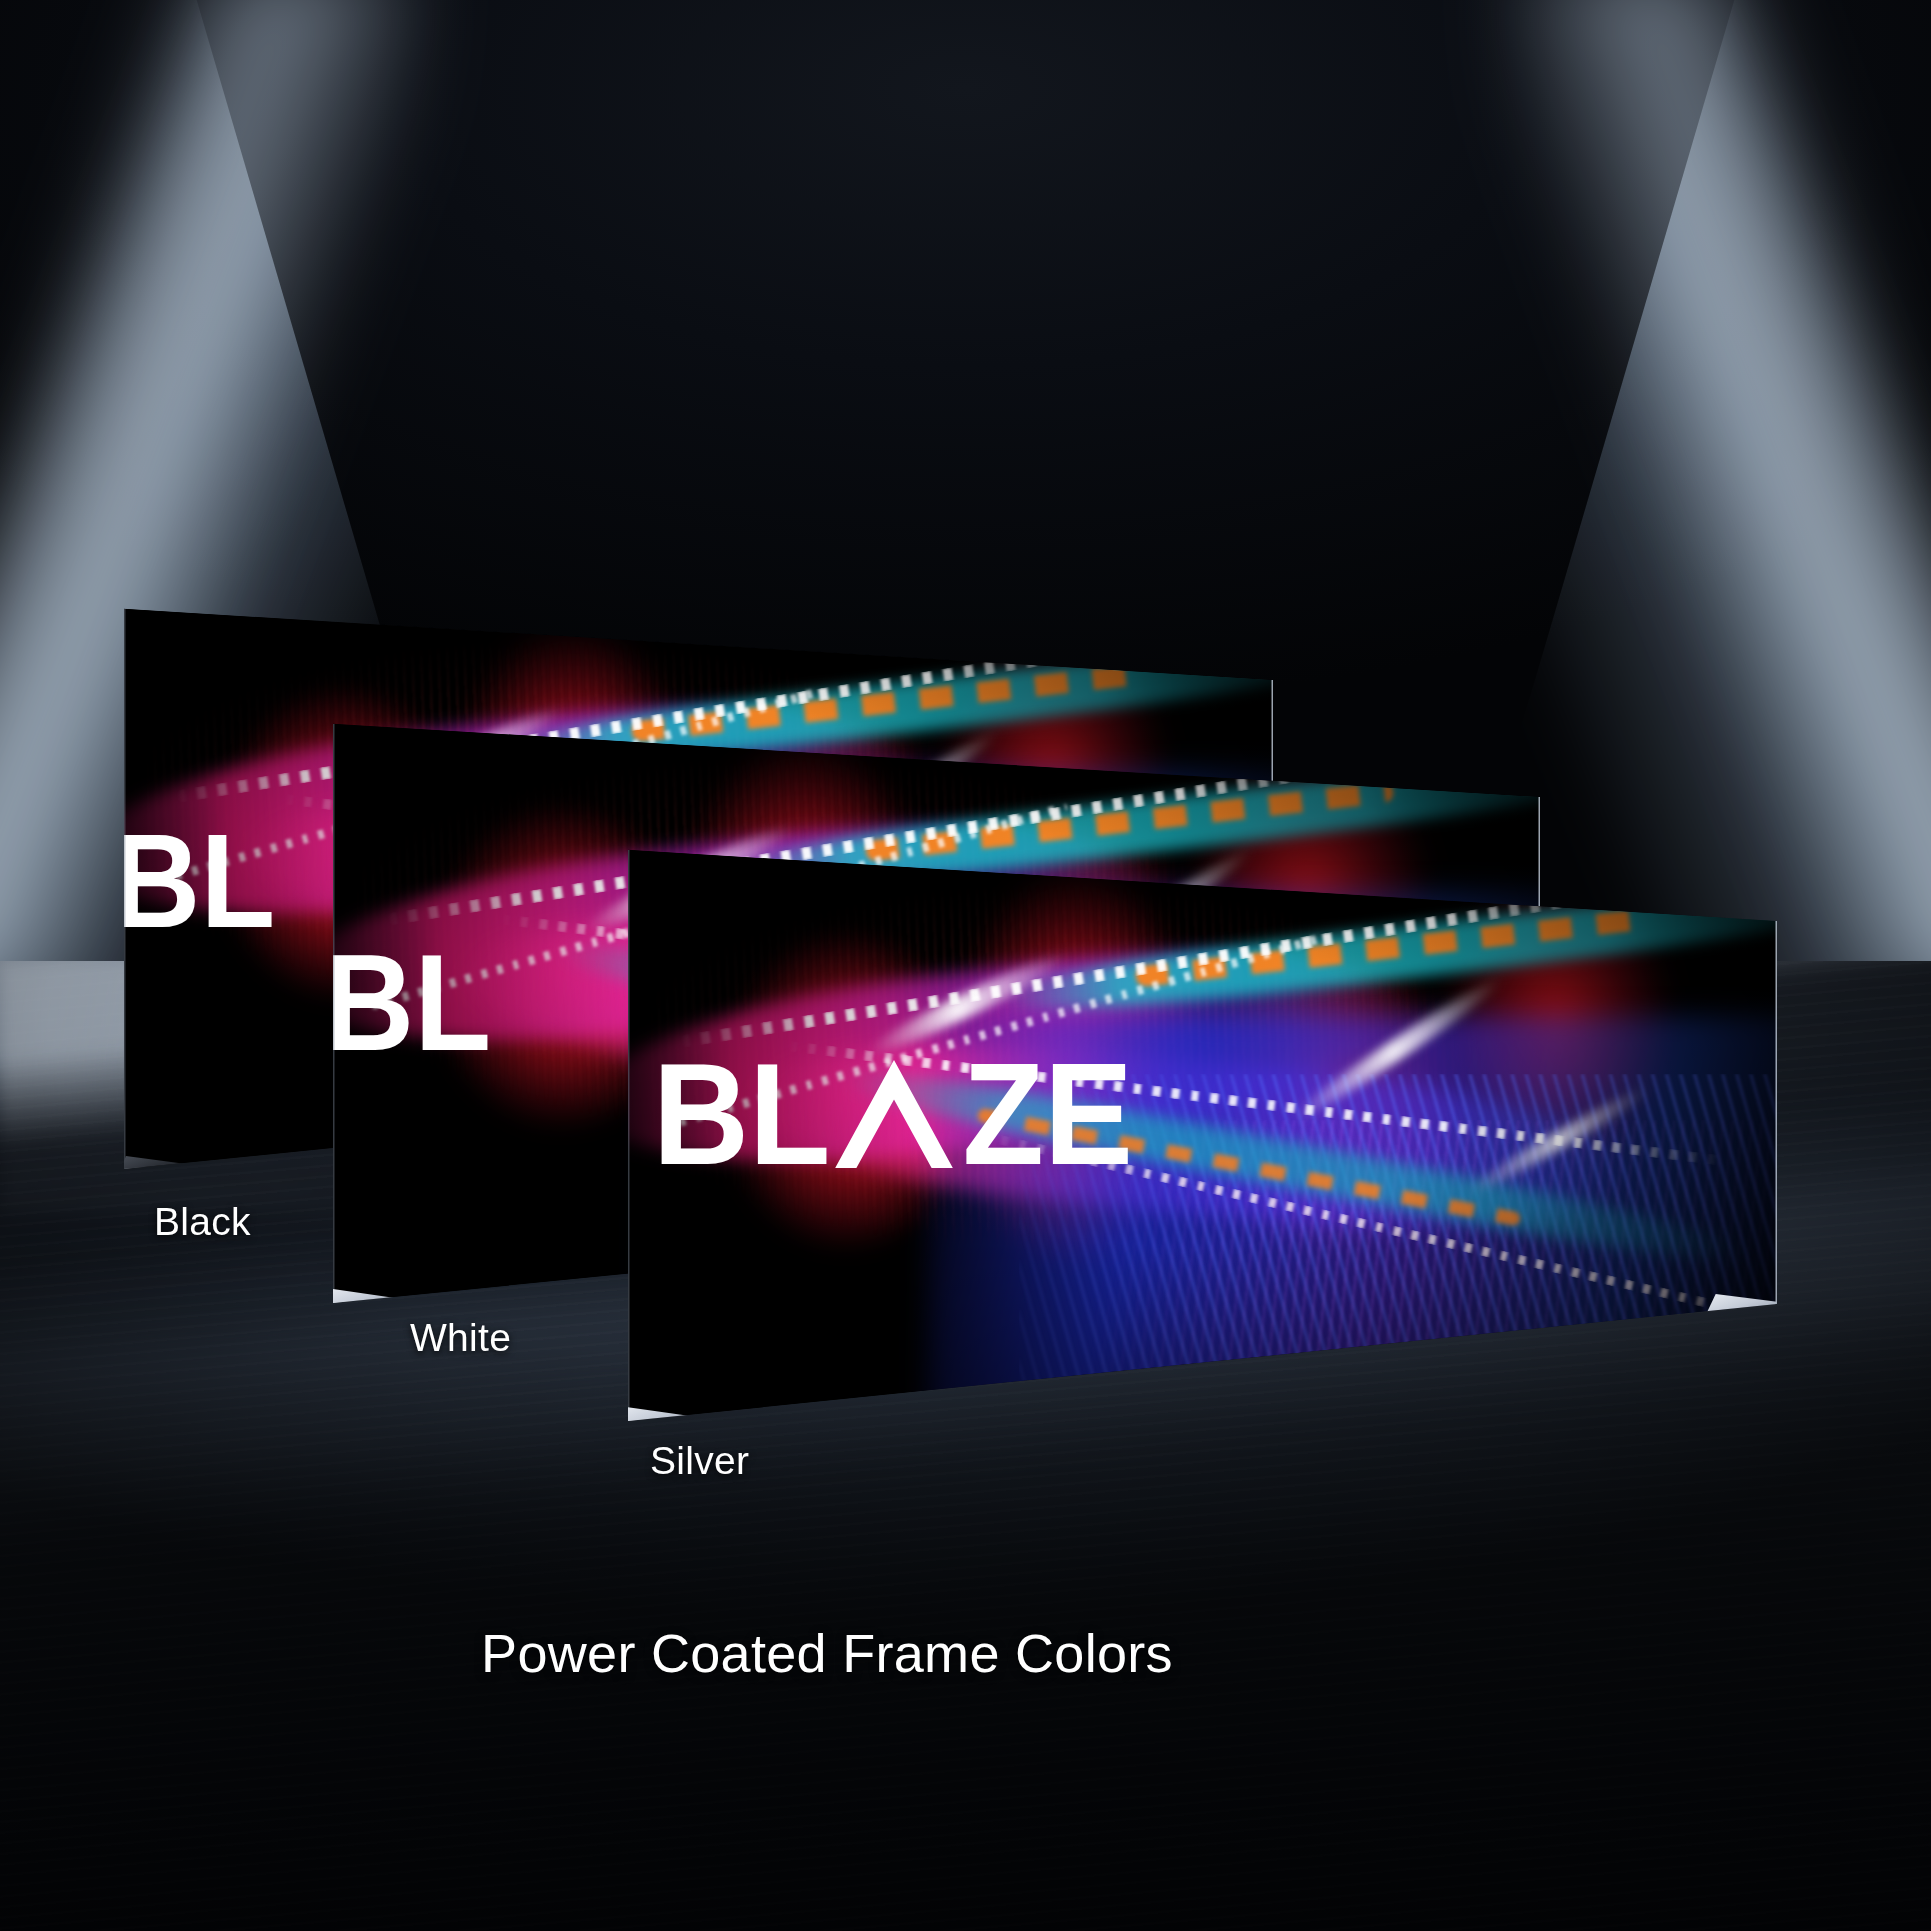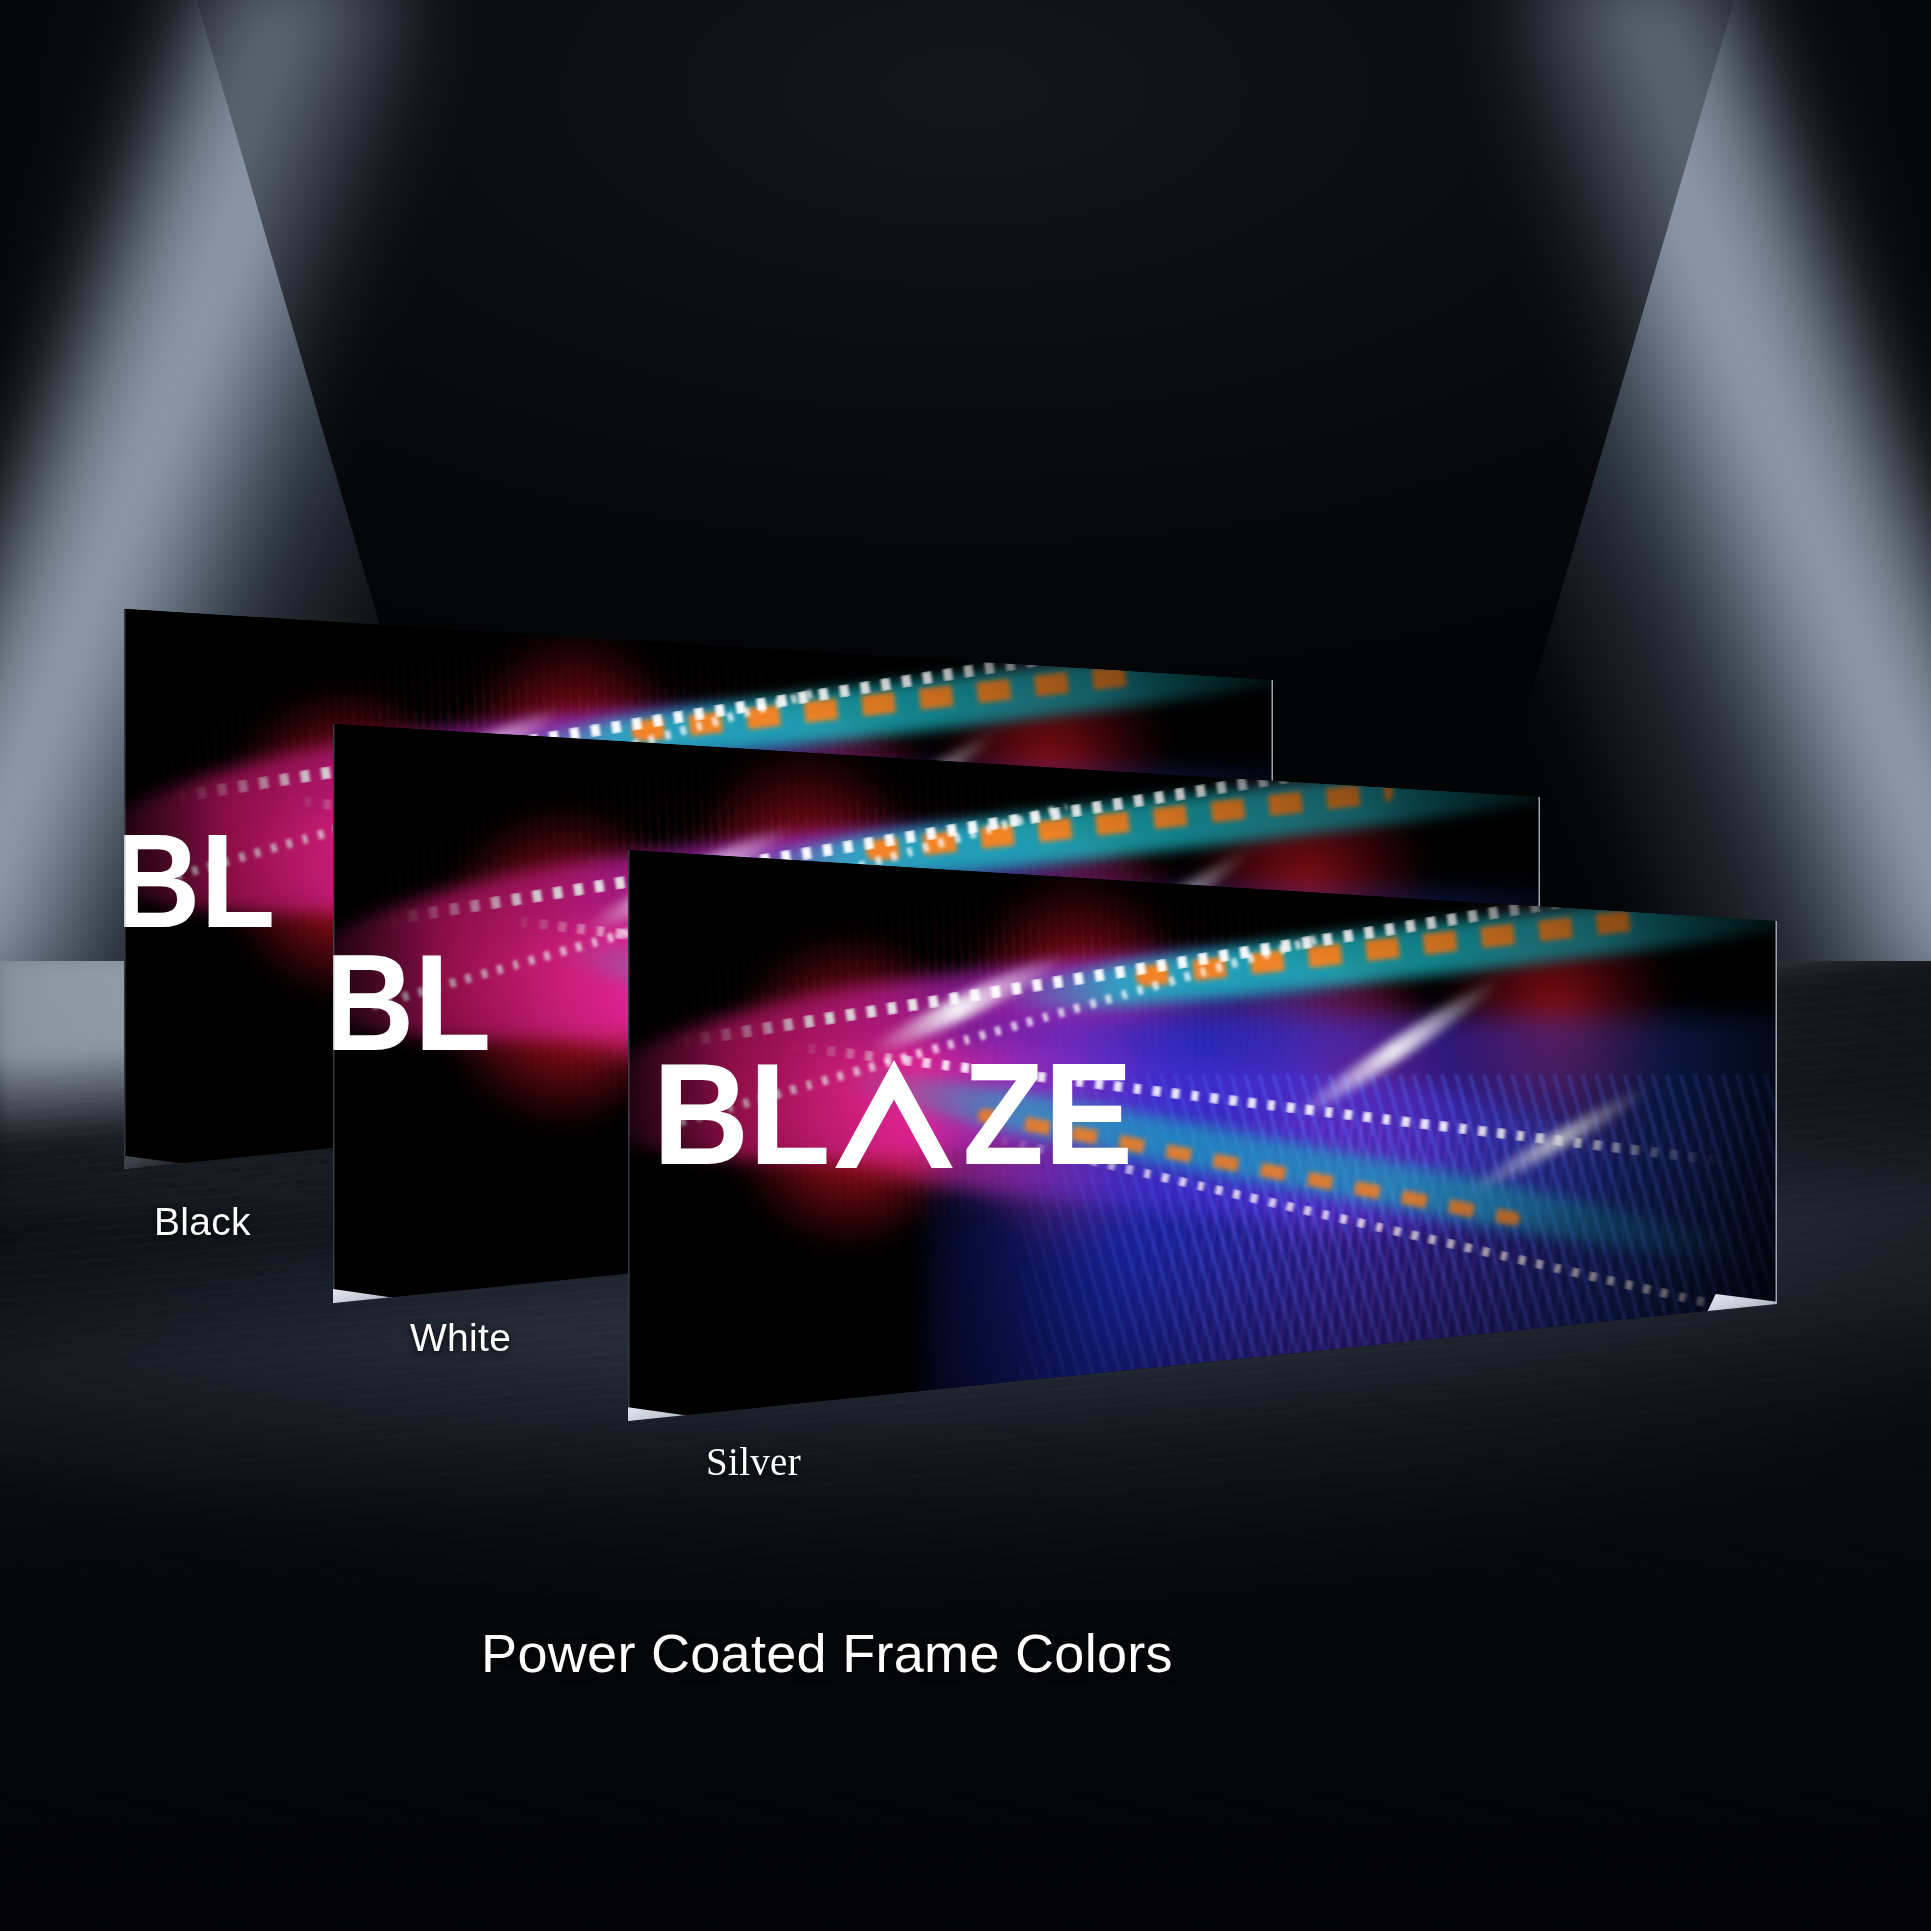--- a/index.html
+++ b/index.html
@@ -370,18 +370,18 @@
     <div class="edge" style="clip-path:polygon(0px 7.7px, 1149px 79px, 1149px 462px, 0px 579px);"></div>
     <div class="foot" style="left:-9.7px; top:565px; width:70px; height:27px;
                 clip-path:polygon(8.7px 0px, 70px 8.7px, 61px 27px, 0px 19.3px);"></div>
     <div class="foot" style="left:1079px; top:452px; width:70px; height:25px;
                 clip-path:polygon(8.7px 0px, 70px 7.7px, 61px 25px, 0px 18.3px);"></div>
   </div>
 
 
   <div class="swlabel" style="left:154px; top:1200px;text-align:right;">Black</div>
   <div class="swlabel" style="left:410px; top:1316px;">White</div>
-  <div class="swlabel" style="left:706px; top:1439px;font-family:Liberation Serif, serif;">Silver</div>
+  <div class="swlabel" style="left:650px; top:1439px;">Silver</div>
 
   <div class="caption">Power Coated Frame Colors</div>
 
 </div>
 
 
 </body></html>

